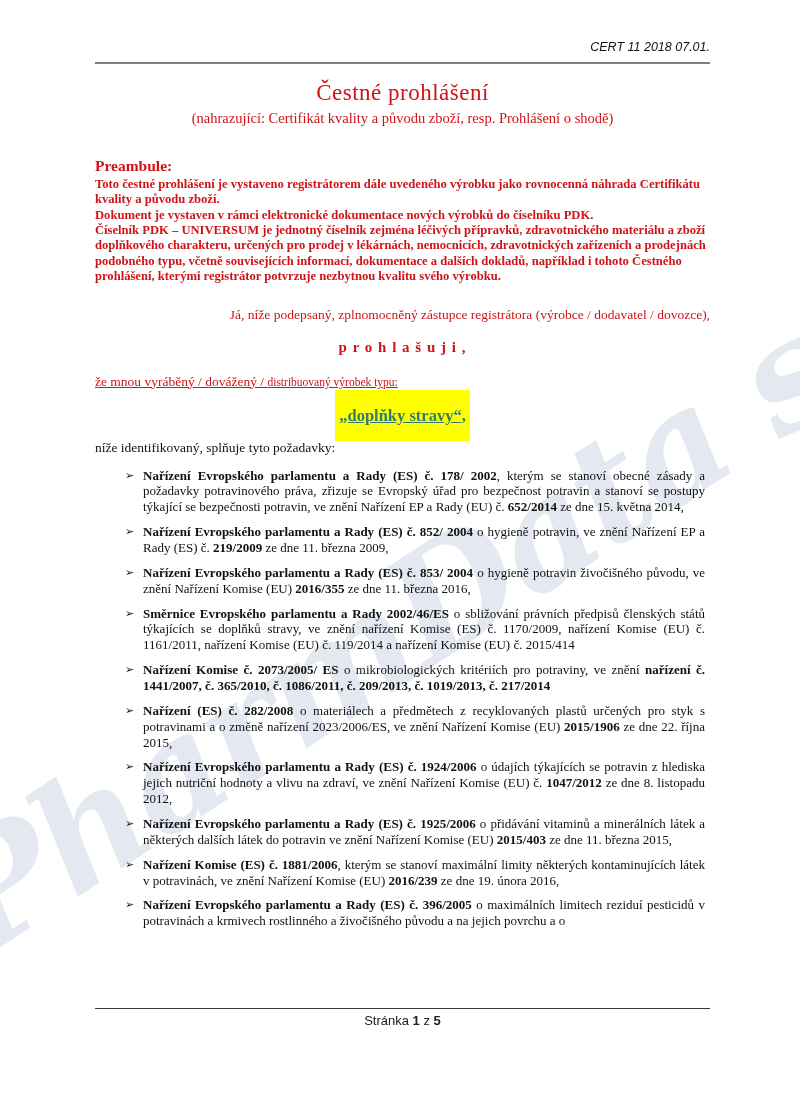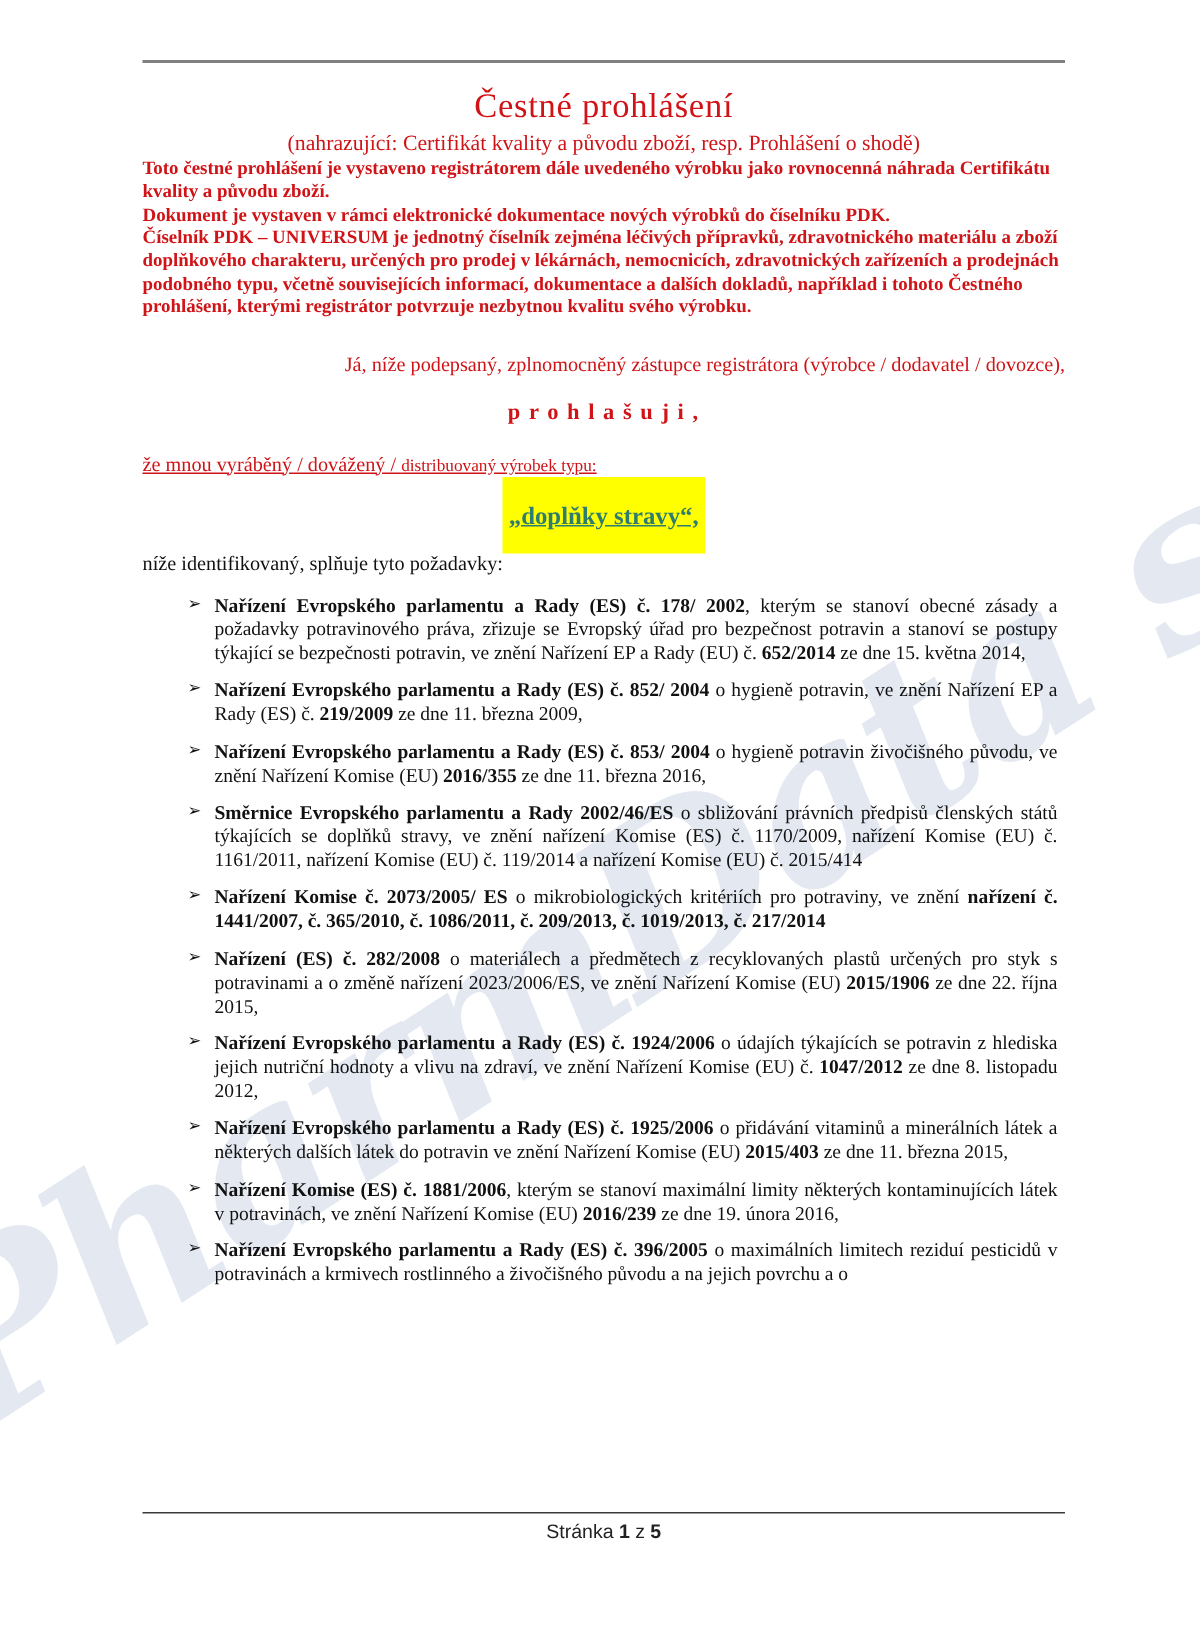--- a/index.html
+++ b/index.html
@@ -78,26 +78,28 @@
 </style>
 </head>
 <body>
 
 <div class="page">
 
   <div class="watermark">PharmData s.r.o.</div>
 
   <div class="content">
 
+    <div class="doc-code">CERT 11 2018 07.01.</div>
 
     <hr class="top-rule">
 
     <h1 class="title">Čestné prohlášení</h1>
     <div class="subtitle">(nahrazující: Certifikát kvality a původu zboží, resp. Prohlášení o shodě)</div>
 
+    <h2 class="preamble-heading">Preambule:</h2>
     <p class="preamble-par">Toto čestné prohlášení je vystaveno registrátorem dále uvedeného výrobku jako rovnocenná náhrada Certifikátu kvality a původu zboží.</p>
     <p class="preamble-par">Dokument je vystaven v rámci elektronické dokumentace nových výrobků do číselníku PDK.</p>
     <p class="preamble-par">Číselník PDK – UNIVERSUM je jednotný číselník zejména léčivých přípravků, zdravotnického materiálu a zboží doplňkového charakteru, určených pro prodej v lékárnách, nemocnicích, zdravotnických zařízeních a prodejnách podobného typu, včetně souvisejících informací, dokumentace a dalších dokladů, například i tohoto Čestného prohlášení, kterými registrátor potvrzuje nezbytnou kvalitu svého výrobku.</p>
 
     <p class="intro">Já, níže podepsaný, zplnomocněný zástupce registrátora (výrobce / dodavatel / dovozce),</p>
     <p class="verb">p r o h l a š u j i ,</p>
 
     <p class="product-line"><span>že mnou vyráběný / dovážený  / </span><span class="s">distribuovaný výrobek typu:</span></p>
 
     <p class="product-type-wrap">

